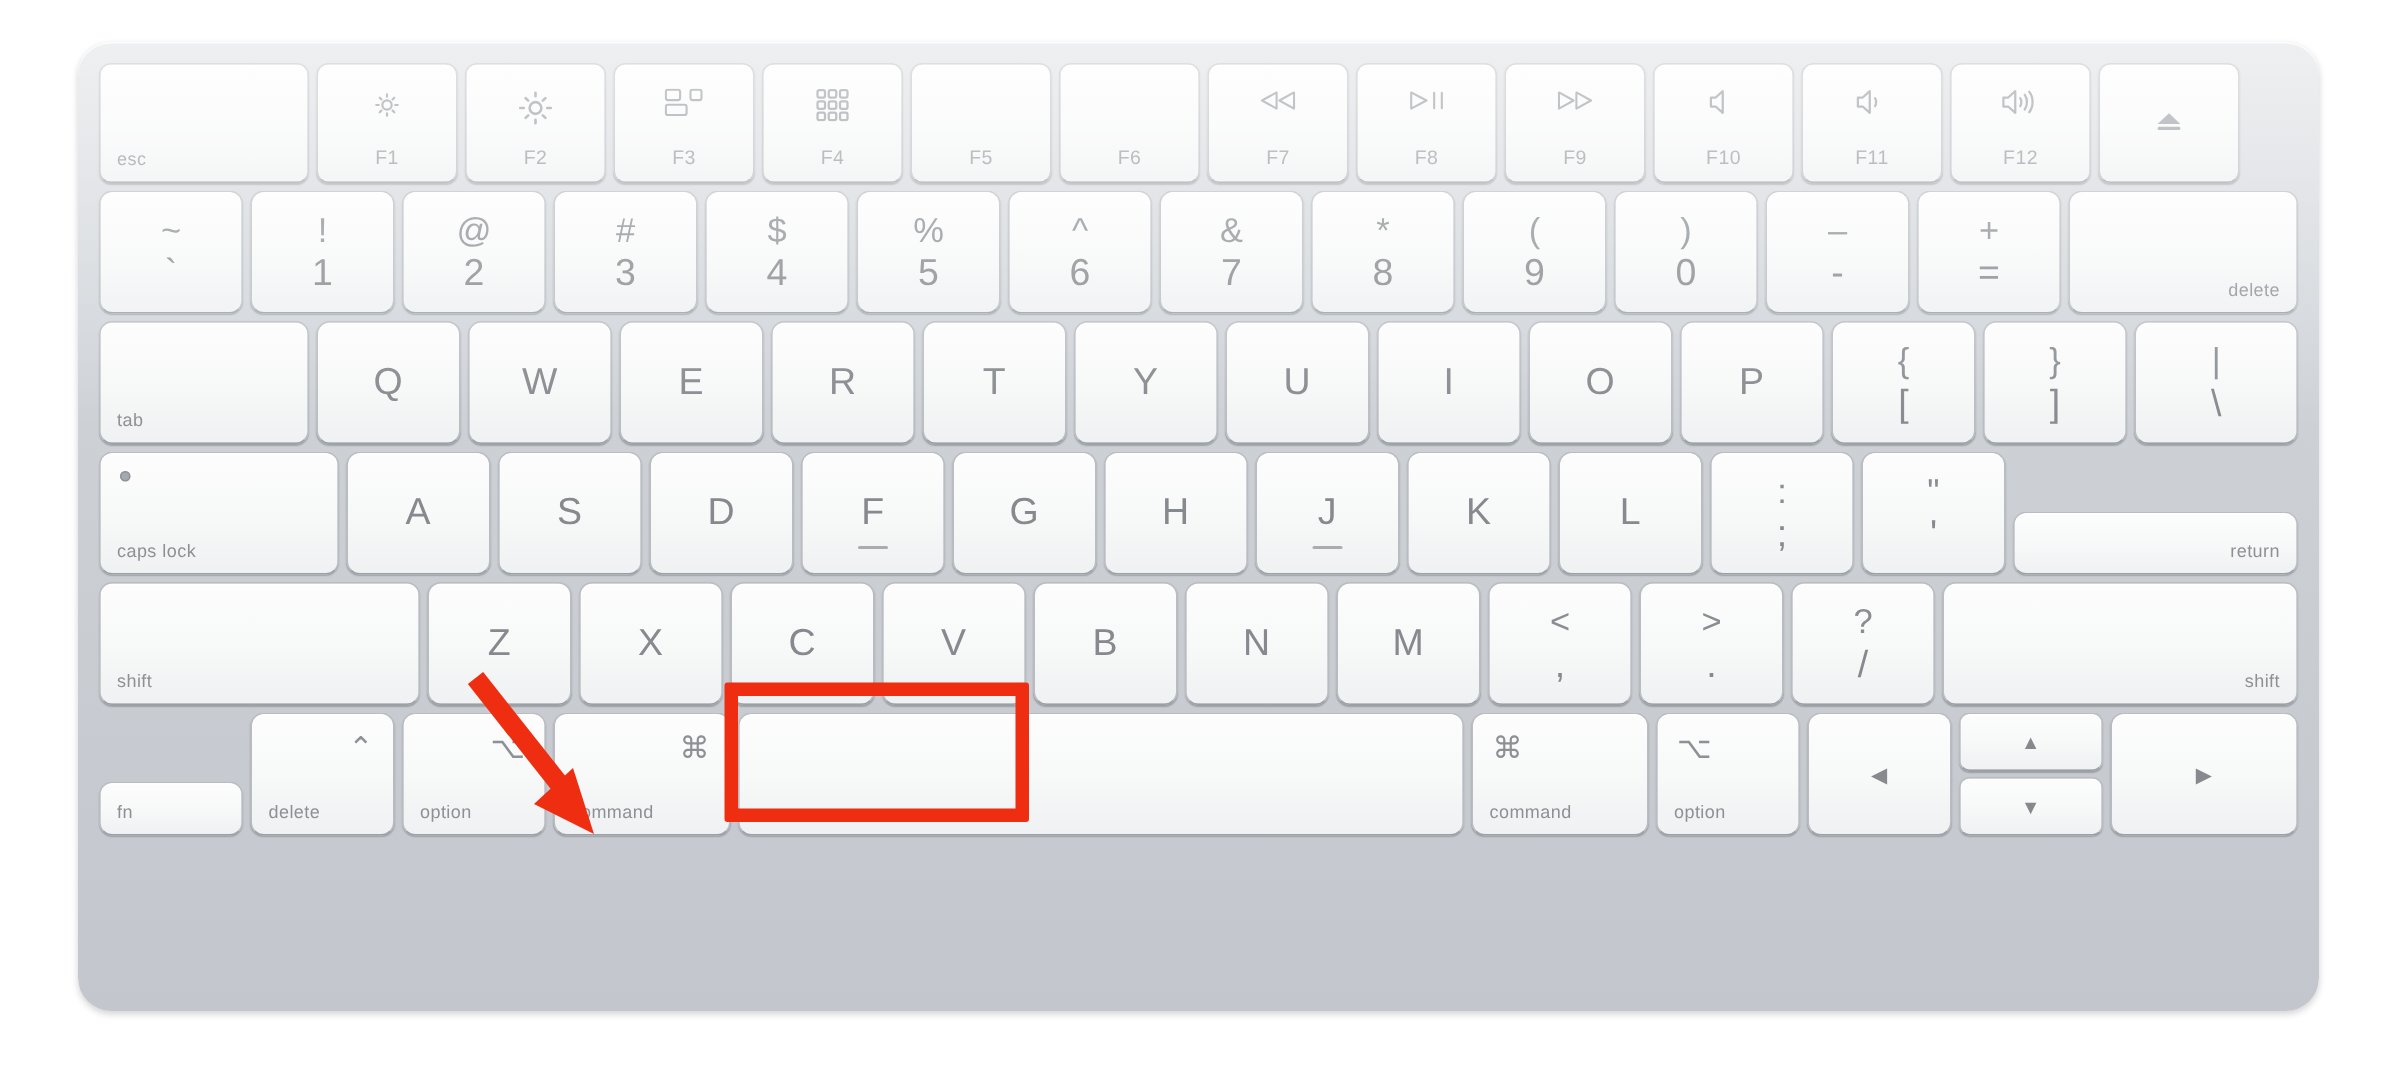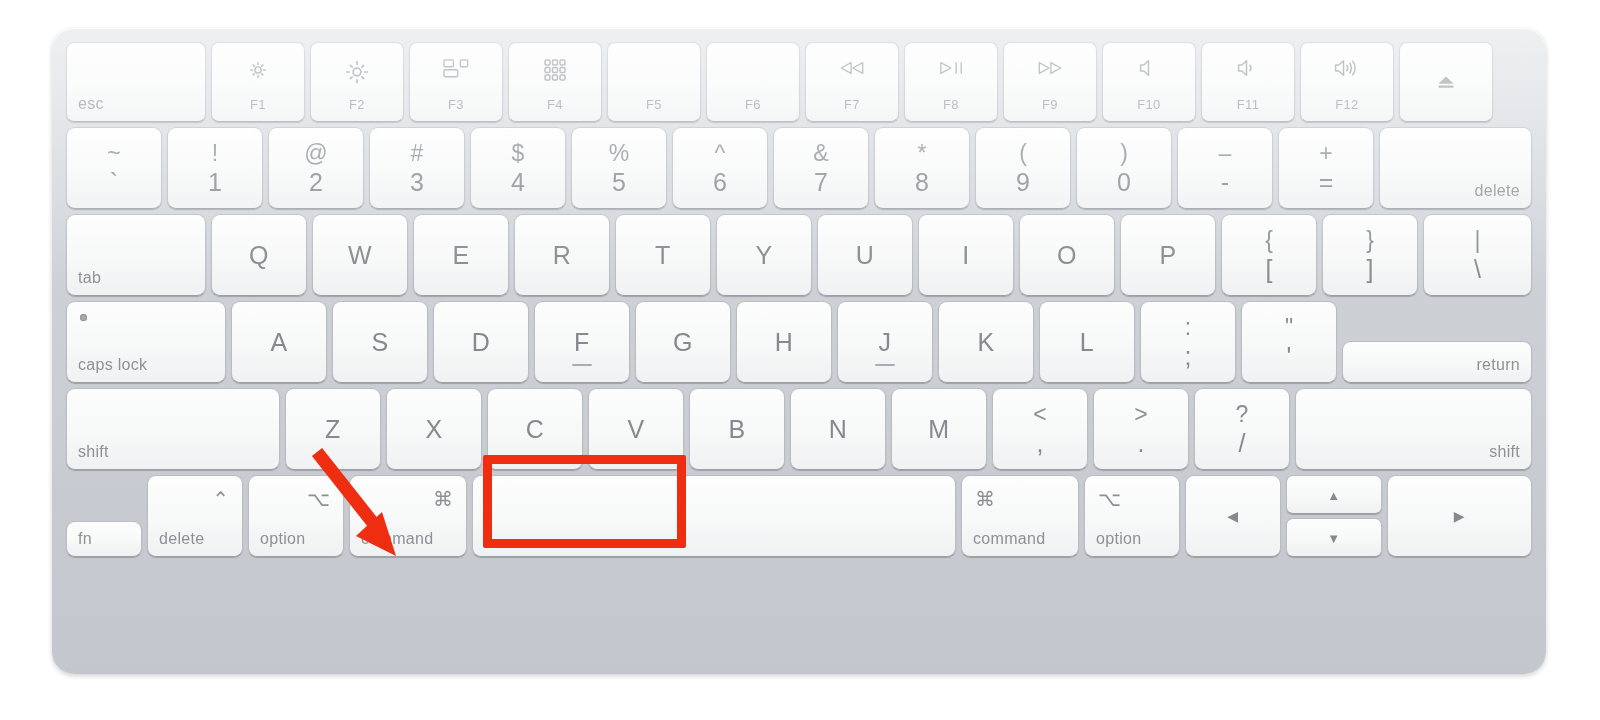--- a/index.html
+++ b/index.html
@@ -69,21 +69,21 @@
     position:absolute;left:0;right:0;top:50%;
     transform:translateY(-50%);
     text-align:center;
     font-size:25px;
     line-height:1;
     color:#86898d;
     letter-spacing:.5px;
   }
   .lg-corner{
     position:absolute;left:11px;bottom:9px;
-    font-size:16px;line-height:1;color:#8d9196;
+    font-size:12px;line-height:1;color:#8d9196;
     letter-spacing:.3px;
   }
   .lg-corner.right{left:auto;right:11px;}
   .lg-top{
     position:absolute;left:0;right:0;top:14px;
     text-align:center;font-size:23px;line-height:1;color:#8a8e93;
   }
   .lg-bot{
     position:absolute;left:0;right:0;bottom:13px;
     text-align:center;font-size:25px;line-height:1;color:#86898d;
@@ -125,21 +125,21 @@
   .w-num   {width:96px;}
   .w-del   {width:140px;}
   .w-tab   {width:140px;}
   .w-alpha {width:96px;}
   .w-bslash{width:96px;}
   .w-caps  {width:160px;}
   .w-ret   {width:150px;margin-top:40px;}
   .w-lshift{width:214px;}
   .w-rshift{width:214px;}
   .w-ctrlmod{width:96px;}
-  .w-fnkey {width:76px;margin-top:46px;}
+  .w-fnkey {width:96px;margin-top:46px;}
   .w-cmd   {width:118px;}
   .w-space {width:484px;}
   .w-arrow {width:96px;}
 
   
   .arrow-stack{
     width:96px;display:flex;flex-direction:column;gap:4px;
     flex:0 0 auto;
   }
   .arrow-stack .key{height:39px;width:96px;border-radius:7px;}

